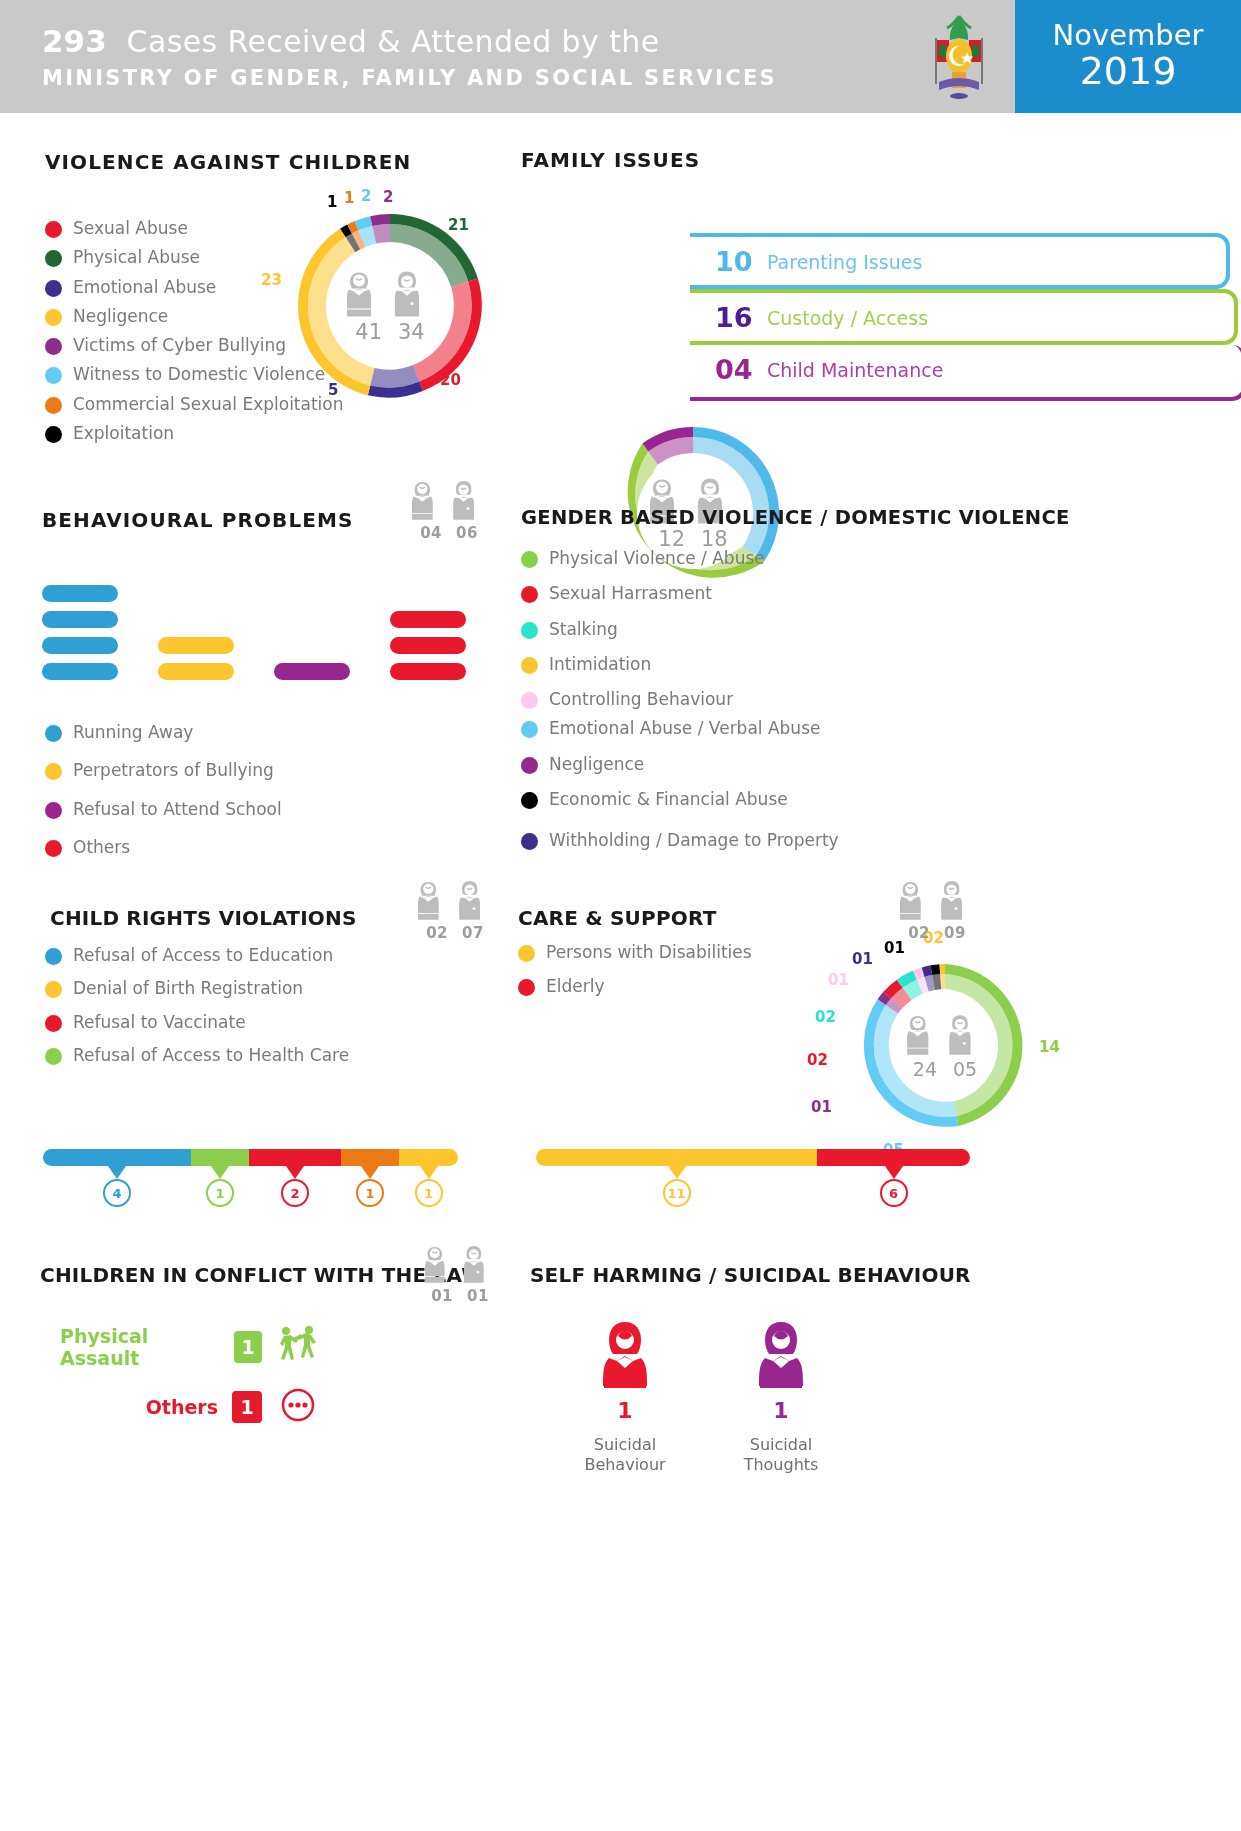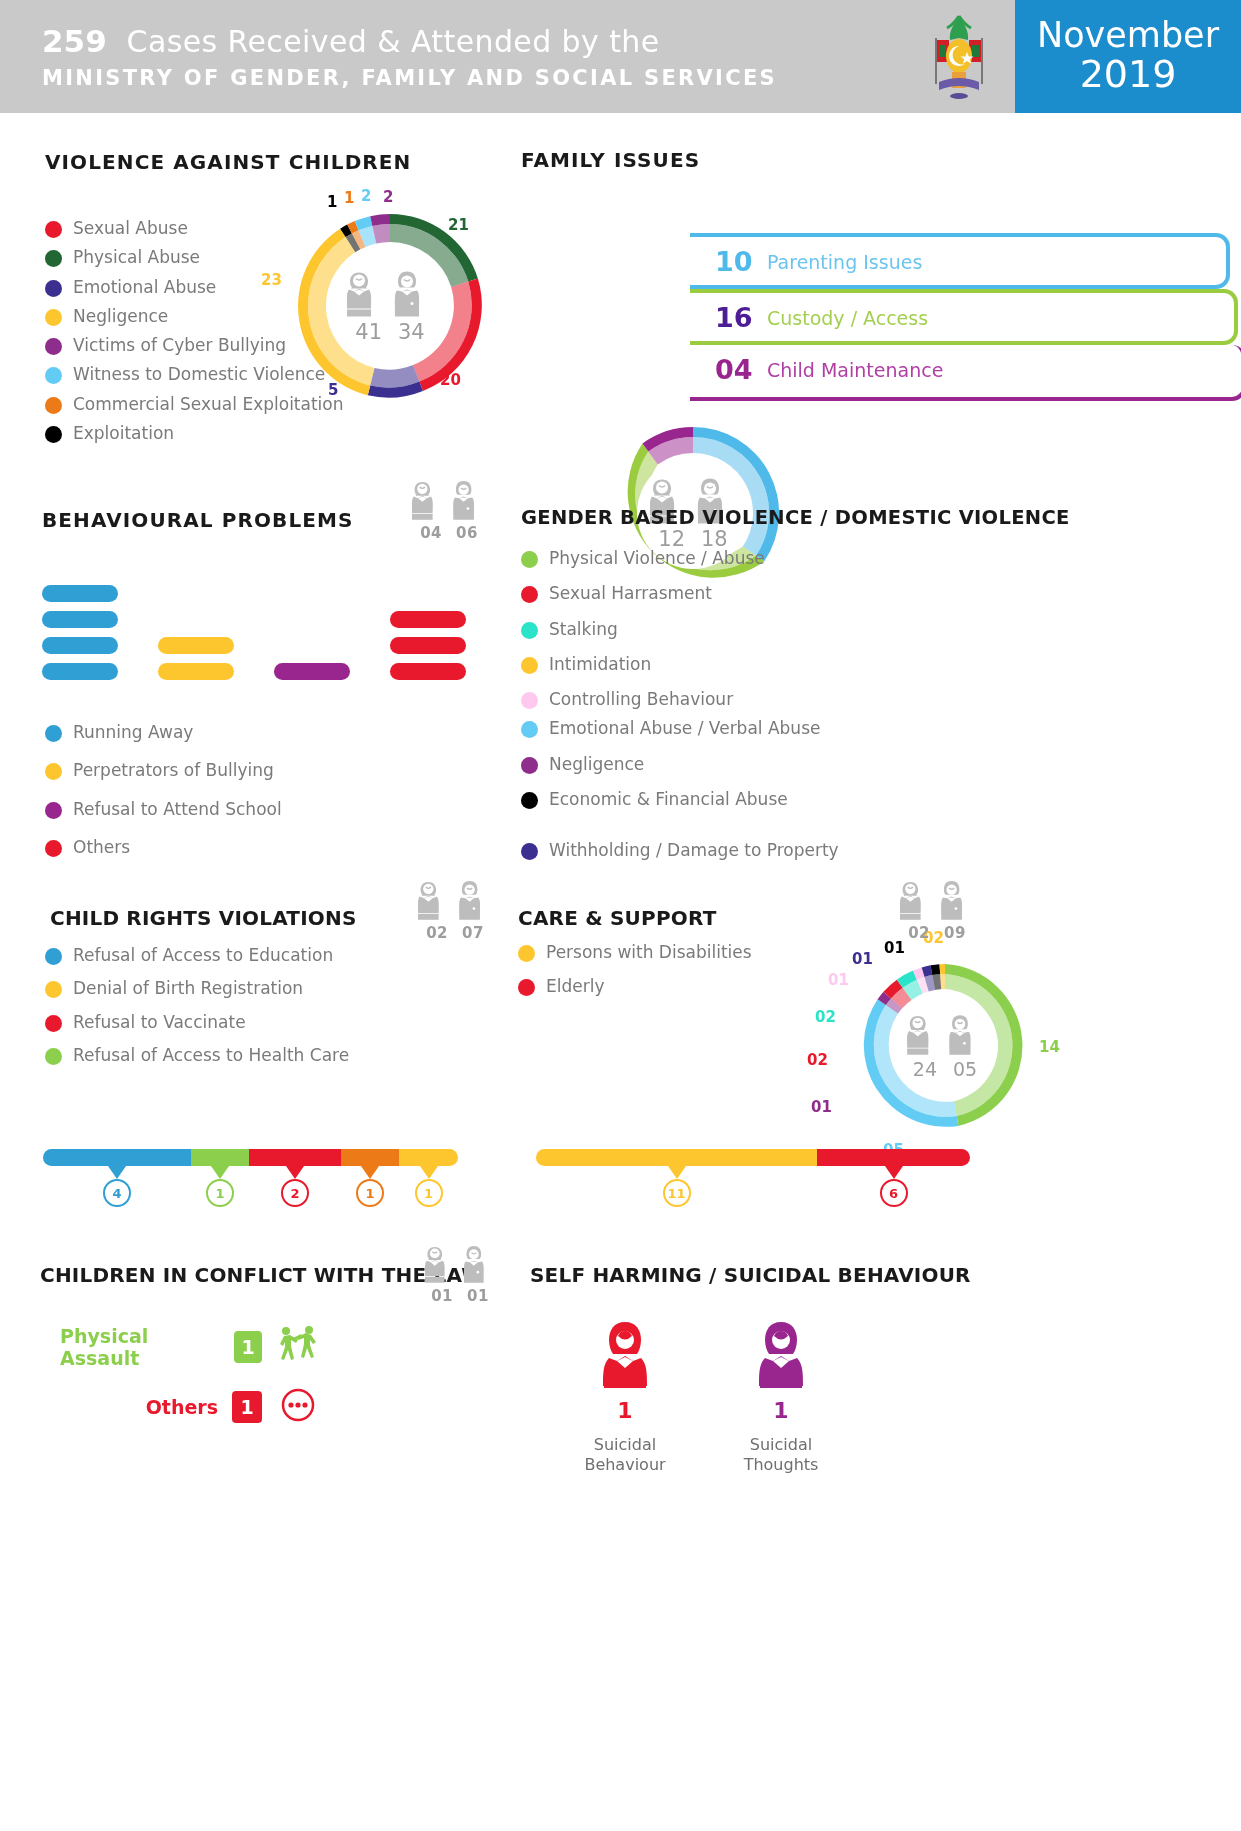--- a/index.html
+++ b/index.html
@@ -12,21 +12,21 @@
   }
   
   .header { position: absolute; left:0; top:0; width:1241px; height:113px; display:flex; }
   .header-bar { flex:1; background:#c9c9c9; display:flex; flex-direction:column; justify-content:center; padding-left:42px; }
   .hdr-line1 { color:#fff; font-size:30px; font-weight:400; letter-spacing:.4px; white-space:nowrap; }
   .hdr-line1 b { font-weight:700; font-size:31px; letter-spacing:0; }
   .hdr-line2 { color:#fff; font-size:21px; font-weight:700; letter-spacing:2.3px; margin-top:7px; white-space:nowrap; }
   .crest { width:112px; background:#c9c9c9; display:flex; align-items:center; justify-content:center; }
   .date-box { width:226px; background:#1b8ccc; color:#fff; display:flex; flex-direction:column;
               align-items:center; justify-content:center; }
-  .date-month { font-size:35px; line-height:1.05; font-weight:400; }
+  .date-month { font-size:29px; line-height:1.05; font-weight:400; }
   .date-year { font-size:38px; line-height:1.1; font-weight:400; }
 
   
   .sec-title { font-size:20px; font-weight:700; letter-spacing:1.1px; color:#1a1a1a; white-space:nowrap; }
   .sec-title.tight { letter-spacing:.2px; }
   .legend-item { display:flex; align-items:flex-start; margin-bottom:8px; }
   .dot { width:17px; height:17px; border-radius:50%; flex:0 0 17px; margin-top:3px; margin-right:11px; }
   .legend-label { font-size:17px; color:#7a7a7a; line-height:1.25; font-weight:400; }
 
   .abs { position:absolute; }
@@ -74,21 +74,21 @@
   .sh-item { display:flex; flex-direction:column; align-items:center; width:120px; }
   .sh-num { font-size:22px; font-weight:700; margin-top:6px; }
   .sh-cap { font-size:16px; color:#6f6f6f; text-align:center; line-height:1.25; margin-top:12px; }
 </style>
 </head>
 <body>
 
 <div class="header">
   <div class="header-bar">
     <div class="hdr-line1">
-      <b>259</b>&nbsp;
+      <b>293</b>&nbsp;
       <span>Cases Received &amp; Attended by the</span>
     </div>
     <div class="hdr-line2">MINISTRY OF GENDER, FAMILY AND SOCIAL SERVICES</div>
   </div>
   <div class="crest">
     <svg width="72" height="90" viewBox="0 0 72 90">
       <g>
         <path d="M36 6 C30 12 26 20 27 28 L36 26 L45 28 C46 20 42 12 36 6 Z" fill="#2e9e4f"></path>
         <path d="M36 4 C32 10 28 14 24 16 M36 4 C40 10 44 14 48 16" stroke="#2e9e4f" stroke-width="3" fill="none"></path>
         <rect x="12" y="28" width="14" height="22" fill="#d21f26"></rect>
@@ -391,21 +391,21 @@
       <span class="legend-label">Controlling Behaviour</span>
     </div>
   <div class="legend-item" style="margin-bottom:14px">
       <span class="dot" style="background:#63ccf5"></span>
       <span class="legend-label">Emotional Abuse / Verbal Abuse</span>
     </div>
   <div class="legend-item" style="margin-bottom:14px">
       <span class="dot" style="background:#8e2d8b"></span>
       <span class="legend-label">Negligence</span>
     </div>
-  <div class="legend-item" style="margin-bottom:30px">
+  <div class="legend-item" style="margin-bottom:20px">
       <span class="dot" style="background:#000000"></span>
       <span class="legend-label">Economic &amp; Financial Abuse</span>
     </div>
   <div class="legend-item">
       <span class="dot" style="background:#3b2f8f"></span>
       <span class="legend-label">Withholding / Damage to Property</span>
     </div>
 </div>
 
 <div class="abs donut-wrap" style="left:855px; top:570px; width:180px; height:180px;">

